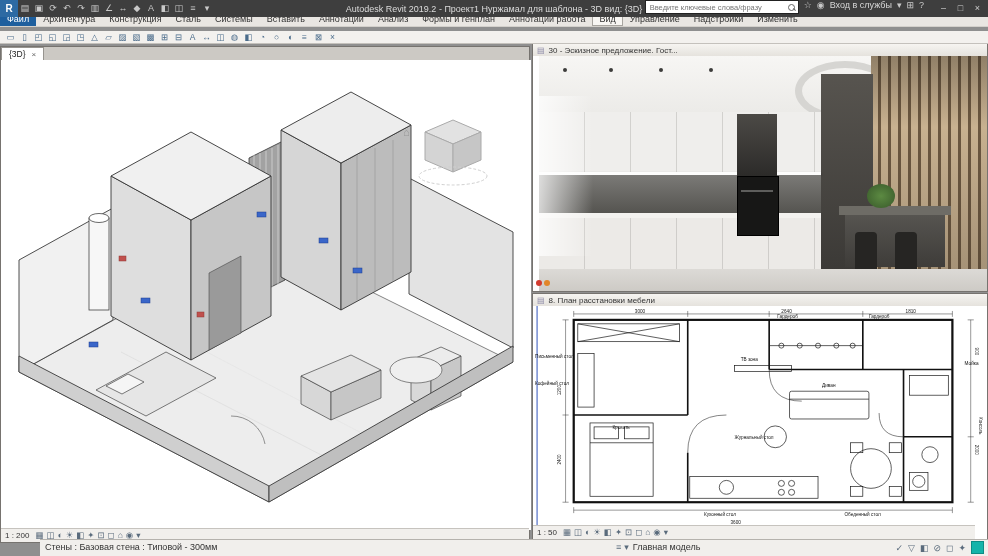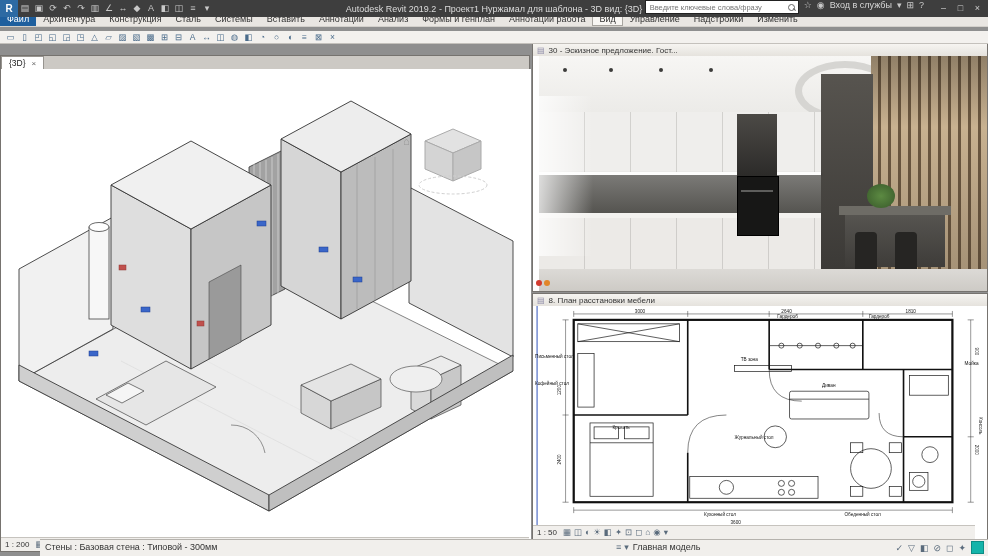--- a/index.html
+++ b/index.html
@@ -30,21 +30,21 @@
                font-size:9px;color:#333;z-index:29;border-bottom:1px solid #d3d0cb;}
   .rtab{padding:0 7px;line-height:14px;white-space:nowrap;cursor:default;}
   .rtab.file{background:#1e5f9e;color:#fff;}
   .rtab.active{background:#f8f6f3;outline:1px solid #a8a5a0;outline-offset:-1px;}
   .ribbon-tools{position:absolute;top:31px;left:0;right:0;height:12px;background:#f3f1ee;display:flex;
                 align-items:center;gap:1px;padding-left:4px;border-bottom:1px solid #c4c1bc;z-index:29;}
   .tool-ic{width:13px;text-align:center;font-size:8.5px;color:#4a6b8a;line-height:12px;}
   
   .workspace{position:absolute;top:43px;left:0;right:0;bottom:16px;background:#8f8f8f;}
   .pane{position:absolute;background:#fff;border:1px solid #76736f;box-sizing:border-box;}
-  .pane-3d{left:0;top:12px;width:530px;height:497px;}
+  .pane-3d{left:0;top:3px;width:530px;height:497px;}
   .pane-render{left:532px;top:0;width:456px;height:249px;}
   .pane-plan{left:532px;top:250px;width:456px;height:247px;}
   .viewtabbar{position:absolute;top:0;left:0;right:0;height:13px;background:#ccc9c4;display:flex;align-items:flex-end;}
   .viewtab{background:#fff;border:1px solid #97948f;border-bottom:none;height:12px;display:flex;align-items:center;
            gap:6px;padding:0 7px;font-size:8.5px;color:#222;}
   .viewtab .close{color:#666;font-size:8px;}
   .pane-header{position:absolute;top:0;left:0;right:0;height:12px;background:linear-gradient(#f6f4f1,#e5e2dd);
                border-bottom:1px solid #aeaba6;display:flex;align-items:center;gap:4px;padding:0 4px;
                font-size:8px;color:#333;}
   .ph-icon{color:#8a87a5;font-size:8px;}

